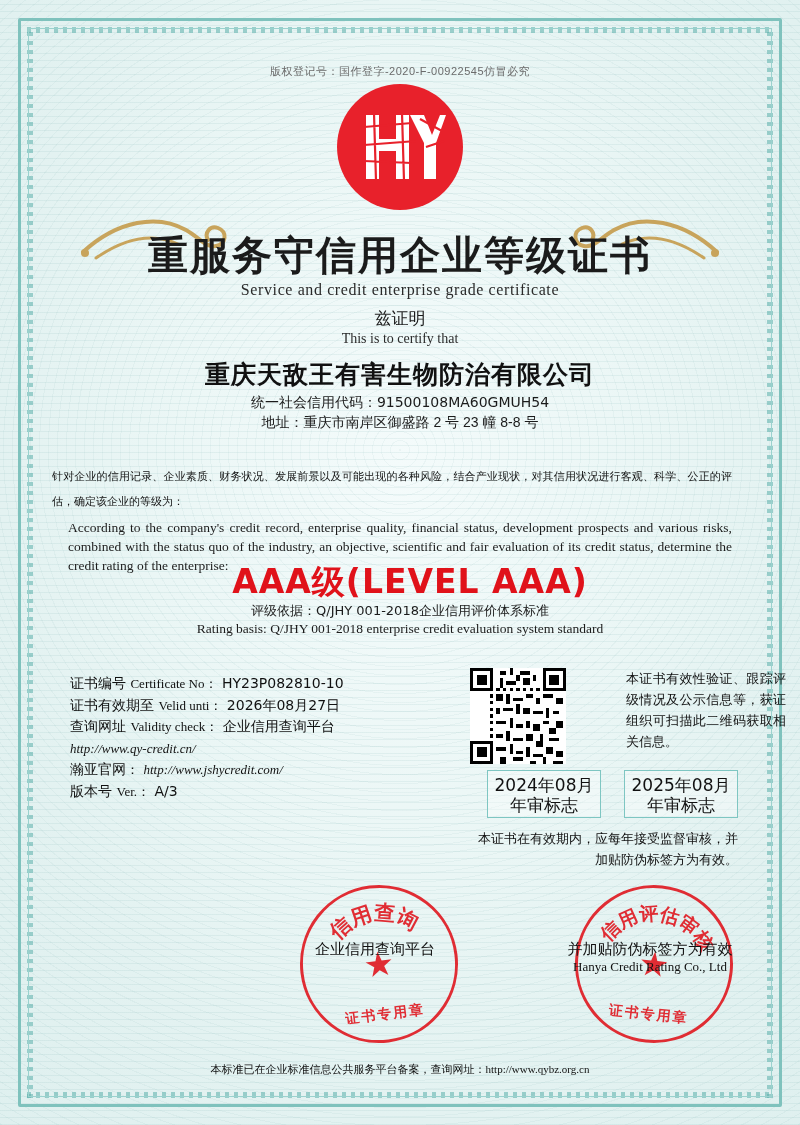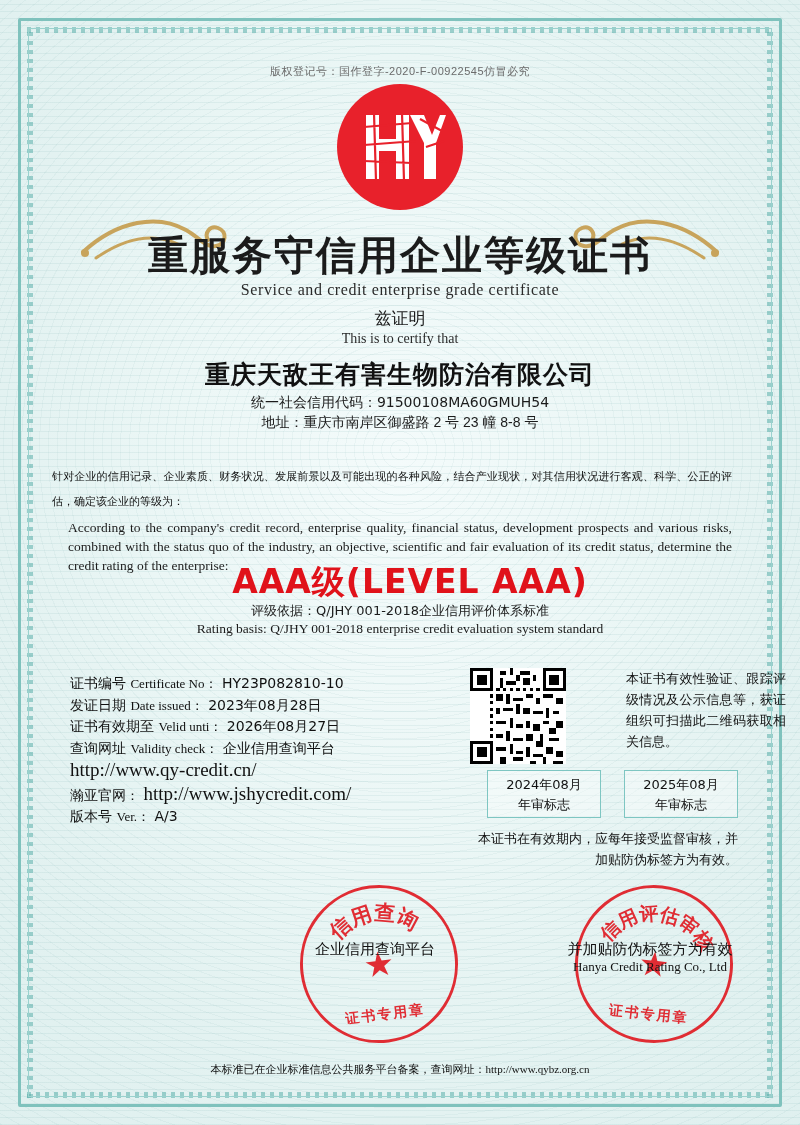--- a/index.html
+++ b/index.html
@@ -220,21 +220,21 @@
     width: 390px;
     font-family: "DejaVu Sans", sans-serif;
     font-size: 14px;
     color: #111111;
     line-height: 21.5px;
   }
   .details .row { white-space: nowrap; }
   .details .lbl-cn { }
   .details .lbl-en { font-family: "Liberation Serif", serif; font-size: 13px; }
   .details .val { }
-  .details .url { font-family: "Liberation Serif", serif; font-size: 19px; }
+  .details .url { font-family: "Liberation Serif", serif; font-size: 13px; font-style: italic; }
 
   
   .qr {
     position: absolute;
     top: 668px;
     left: 470px;
     width: 96px;
     height: 96px;
     background: #ffffff;
   }
@@ -257,21 +257,21 @@
     width: 268px;
     display: flex;
     gap: 6px;
   }
   .yearbox {
     flex: 1;
     border: 1px solid #7ec6c2;
     height: 48px;
     text-align: center;
     font-family: "DejaVu Sans", sans-serif;
-    font-size: 13px;
+    font-size: 17px;
     color: #111111;
     padding-top: 4px;
     box-sizing: border-box;
     line-height: 20px;
     background: rgba(255,255,255,0.35);
     margin-left: 17px;
   }
   .valid-note {
     position: absolute;
     top: 828px;
@@ -398,25 +398,20 @@
 
     <div class="level">AAA级(LEVEL AAA)</div>
     <div class="basis-cn">评级依据：Q/JHY 001-2018企业信用评价体系标准</div>
     <div class="basis-en">Rating basis: Q/JHY 001-2018 enterprise credit evaluation system standard</div>
 
     <div class="details">
       <div class="row">
         <span class="lbl-cn">证书编号</span>
         <span class="lbl-en">Certificate No：</span>
         <span class="val">HY23P082810-10</span>
-      </div>
-      <div class="row">
-        <span class="lbl-cn">发证日期</span>
-        <span class="lbl-en">Date issued：</span>
-        <span class="val">2023年08月28日</span>
       </div>
       <div class="row">
         <span class="lbl-cn">证书有效期至</span>
         <span class="lbl-en">Velid unti：</span>
         <span class="val">2026年08月27日</span>
       </div>
       <div class="row">
         <span class="lbl-cn">查询网址</span>
         <span class="lbl-en">Validity check：</span>
         <span class="val">企业信用查询平台</span>

